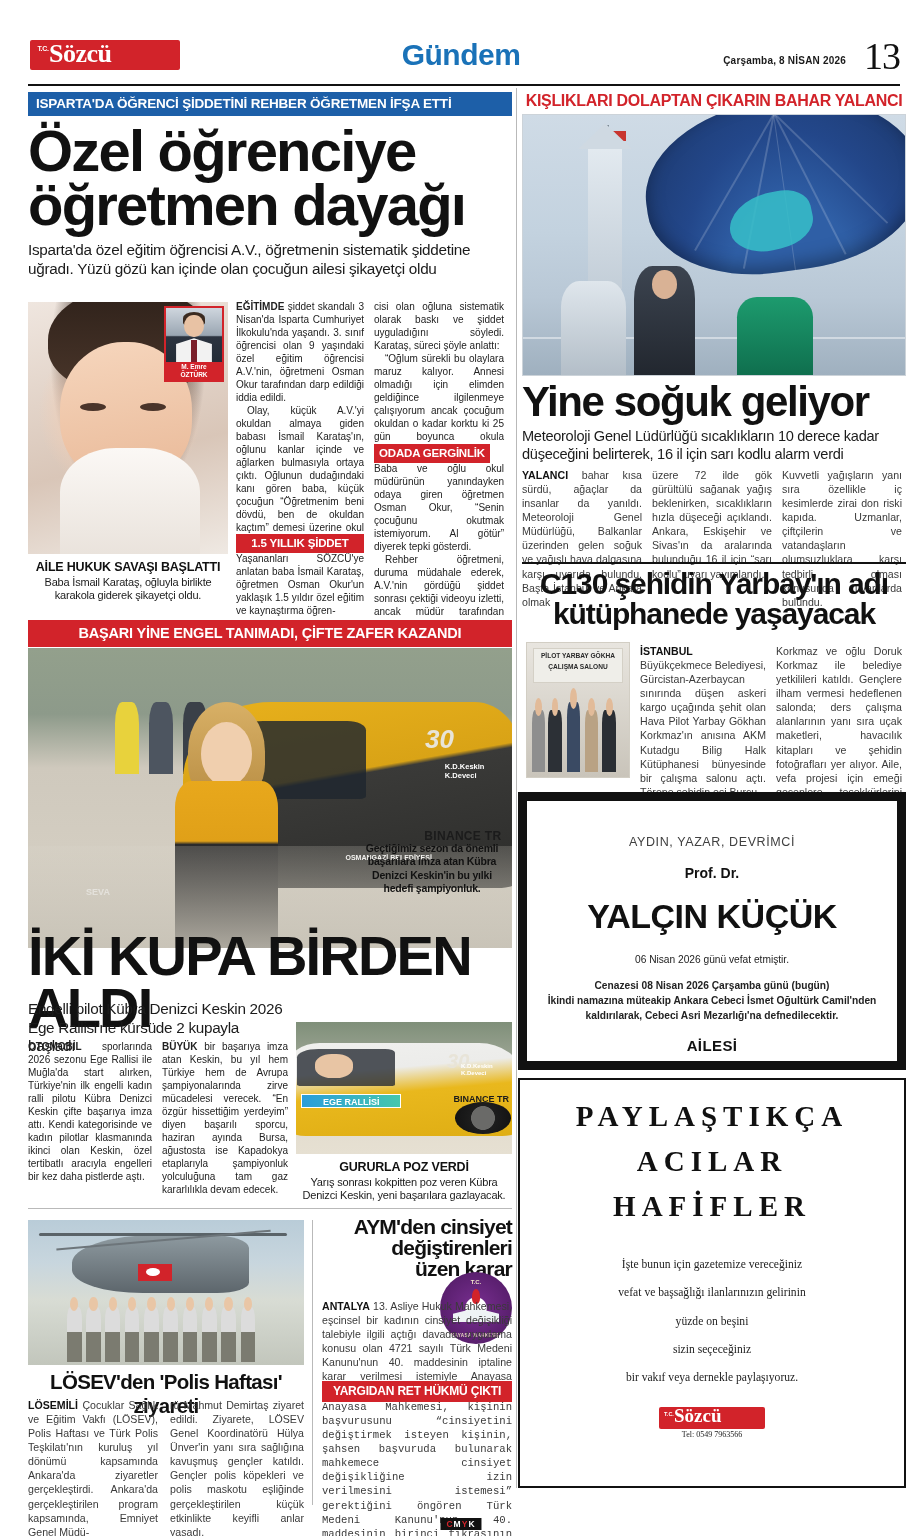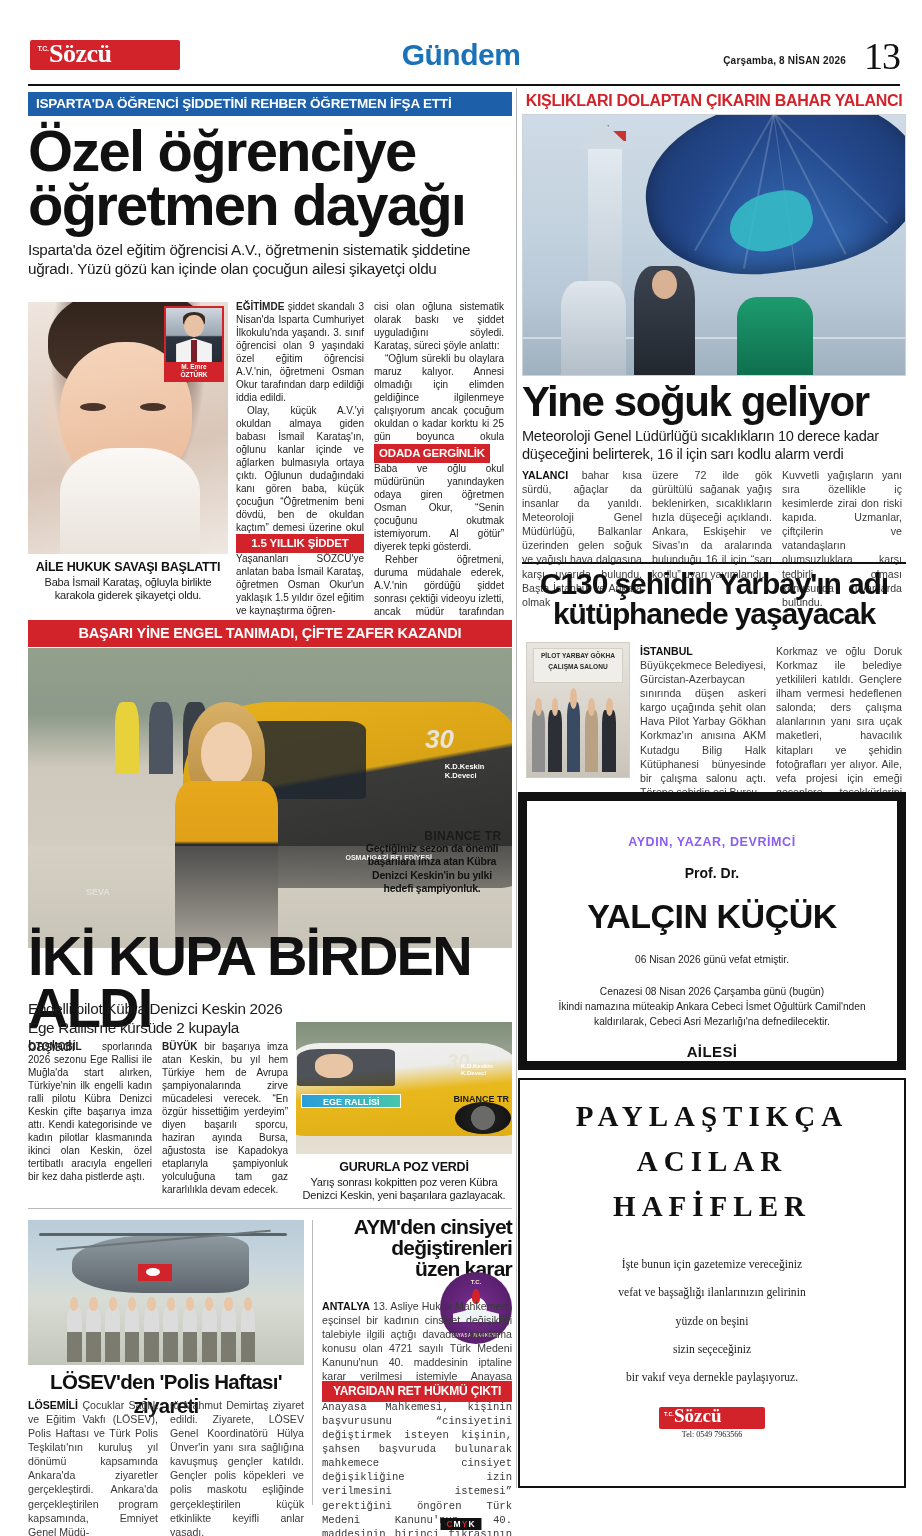--- a/index.html
+++ b/index.html
@@ -321,21 +321,21 @@
   }
   .ph-aym .ring{
     position:absolute;left:0;right:0;bottom:6px;text-align:center;color:#e8dcc0;font-size:4.6px;
     letter-spacing:.4px;font-weight:bold;
   }
 
   
   .obit{
     border:9px solid #111;background:#fff;box-sizing:border-box;text-align:center;
   }
-  .obit .o1{font-size:12.5px;font-weight:bold;letter-spacing:.6px;color:#8b5cf6;}
+  .obit .o1{font-size:12.5px;font-weight:normal;letter-spacing:.6px;color:#404040;}
   .obit .o2{font-size:14px;font-weight:bold;color:#111;}
   .obit .o3{font-size:34px;font-weight:bold;color:#111;letter-spacing:-0.5px;}
   .obit .o4{font-size:10.2px;color:#222;}
   .obit .o5{font-size:10.2px;color:#222;line-height:1.45;}
   .obit .o6{font-size:15px;font-weight:bold;color:#111;letter-spacing:.4px;}
 
   .adbox{border:2px solid #111;background:#fff;box-sizing:border-box;text-align:center;}
   .adbox .a1{
     font-family:"Liberation Serif",serif;font-size:29px;font-weight:bold;letter-spacing:6px;
     color:#111;line-height:1.55;
@@ -615,21 +615,21 @@
   </div>
   <div class="body-sans" style="position:absolute;left:776px;top:644px;width:126px;">
     <p class="first">Korkmaz ve oğlu Doruk Korkmaz ile belediye yetkilileri katıldı. Gençlere ilham vermesi hedeflenen salonda; ders çalışma alanlarının yanı sıra uçak maketleri, havacılık kitapları ve şehidin fotoğrafları yer alıyor. Aile, vefa projesi için emeği geçenlere teşekkürlerini sundu.</p>
   </div>
 
   <div class="obit" style="position:absolute;left:518px;top:792px;width:388px;height:278px;padding:14px 16px;">
     <div class="o1" style="margin-top:20px;">AYDIN, YAZAR, DEVRİMCİ</div>
     <div class="o2" style="margin-top:16px;">Prof. Dr.</div>
     <div class="o3" style="margin-top:16px;">YALÇIN KÜÇÜK</div>
     <div class="o4" style="margin-top:18px;">06 Nisan 2026 günü vefat etmiştir.</div>
-    <div class="o5" style="margin-top:20px;">
+    <div class="o5" style="margin-top:14px;font-weight:bold;">
       <span>Cenazesi 08 Nisan 2026 Çarşamba günü (bugün)</span><br>
       <span>İkindi namazına müteakip Ankara Cebeci İsmet Oğultürk Camil'nden</span><br>
       <span>kaldırılarak, Cebeci Asri Mezarlığı'na defnedilecektir.</span>
     </div>
     <div class="o6" style="margin-top:14px;">AİLESİ</div>
   </div>
 
   <div class="adbox" style="position:absolute;left:518px;top:1078px;width:388px;height:410px;padding:14px 18px;">
     <div class="a1">PAYLAŞTIKÇA</div>
     <div class="a1">ACILAR</div>

